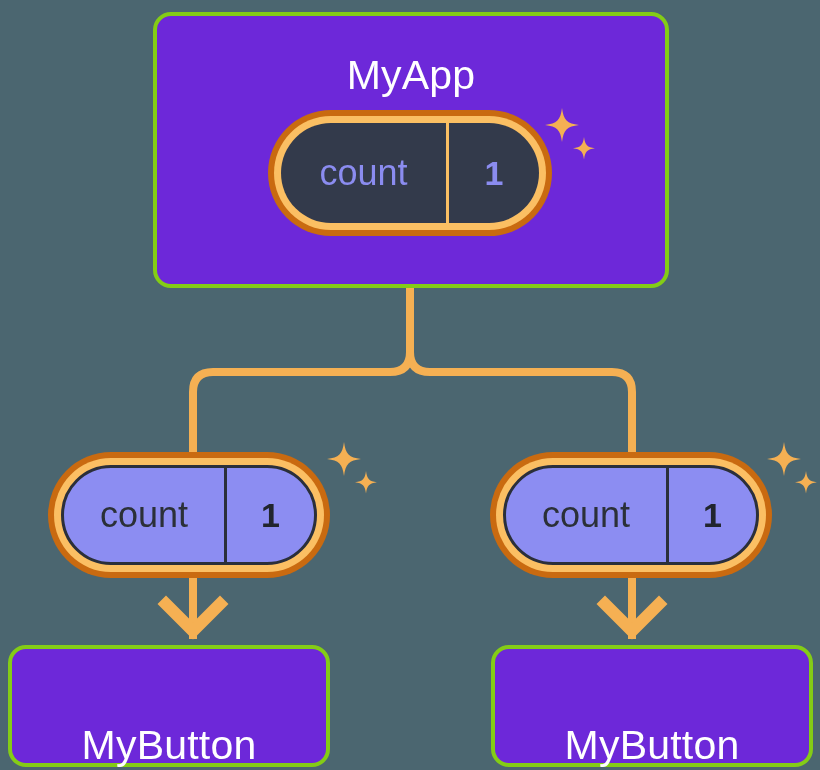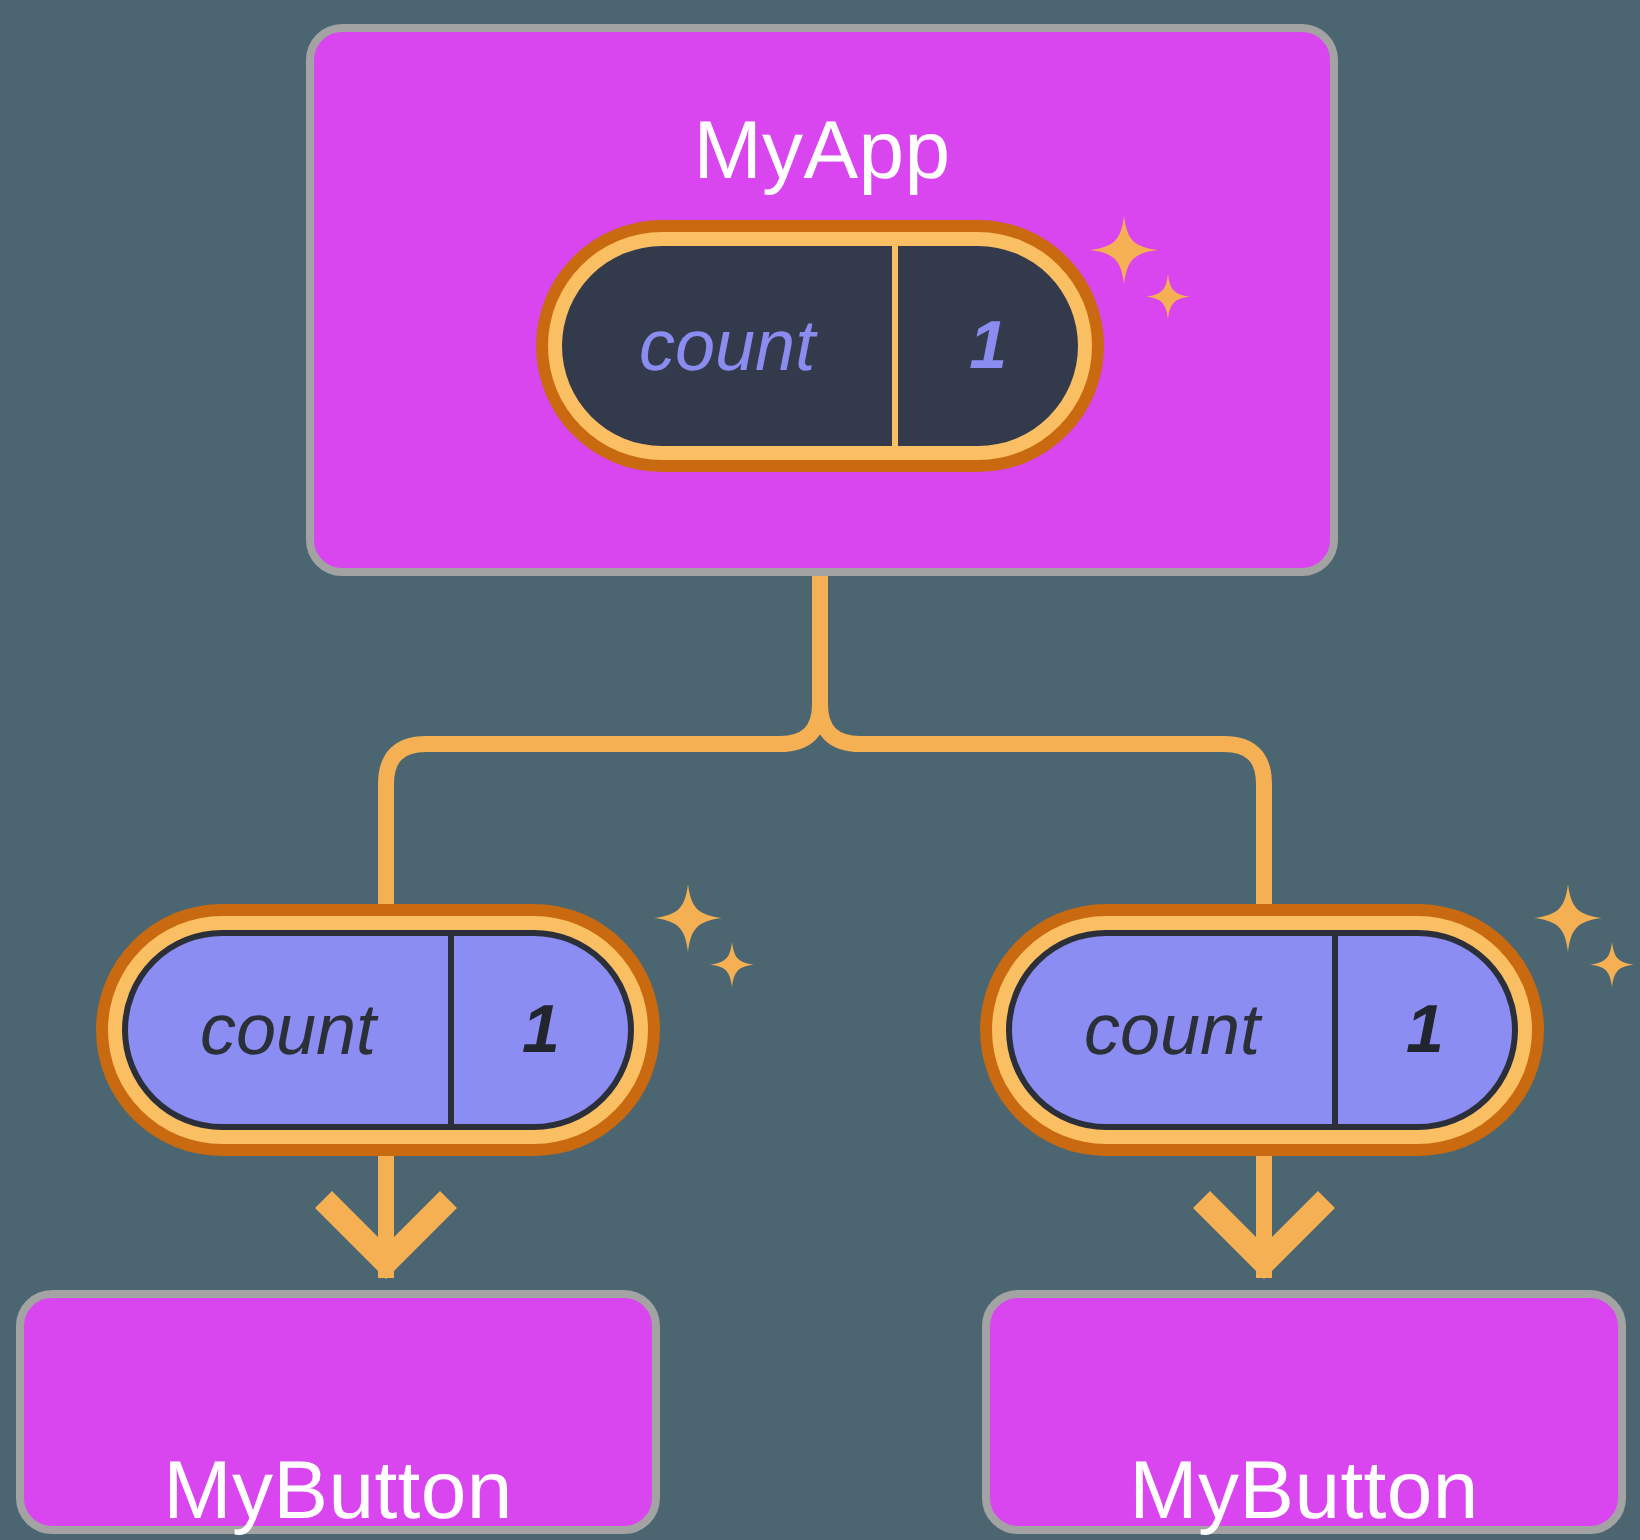--- a/index.html
+++ b/index.html
@@ -26,22 +26,22 @@
     left: 0;
     top: 0;
     width: 820px;
     height: 770px;
     pointer-events: none;
   }
 
   
   .component-box {
     position: absolute;
-    background: #d946ef;
-    border: 4px solid #a3a3a3;
+    background: #6d28d9;
+    border: 4px solid #84cc16;
     border-radius: 18px;
     box-sizing: border-box;
   }
   #myapp-box {
     left: 153px;
     top: 12px;
     width: 516px;
     height: 276px;
   }
   #mybutton-box-left {
@@ -92,21 +92,20 @@
     display: flex;
     box-sizing: border-box;
   }
   .state-pill .pill-body {
     flex: 1 1 auto;
     border-radius: 999px;
     display: flex;
     align-items: stretch;
     overflow: hidden;
     box-sizing: border-box;
-    font-style: italic;
   }
   .pill-cell {
     display: flex;
     align-items: center;
     justify-content: center;
     box-sizing: border-box;
     white-space: nowrap;
   }
   .pill-cell-name {
     flex: 0 0 64%;

